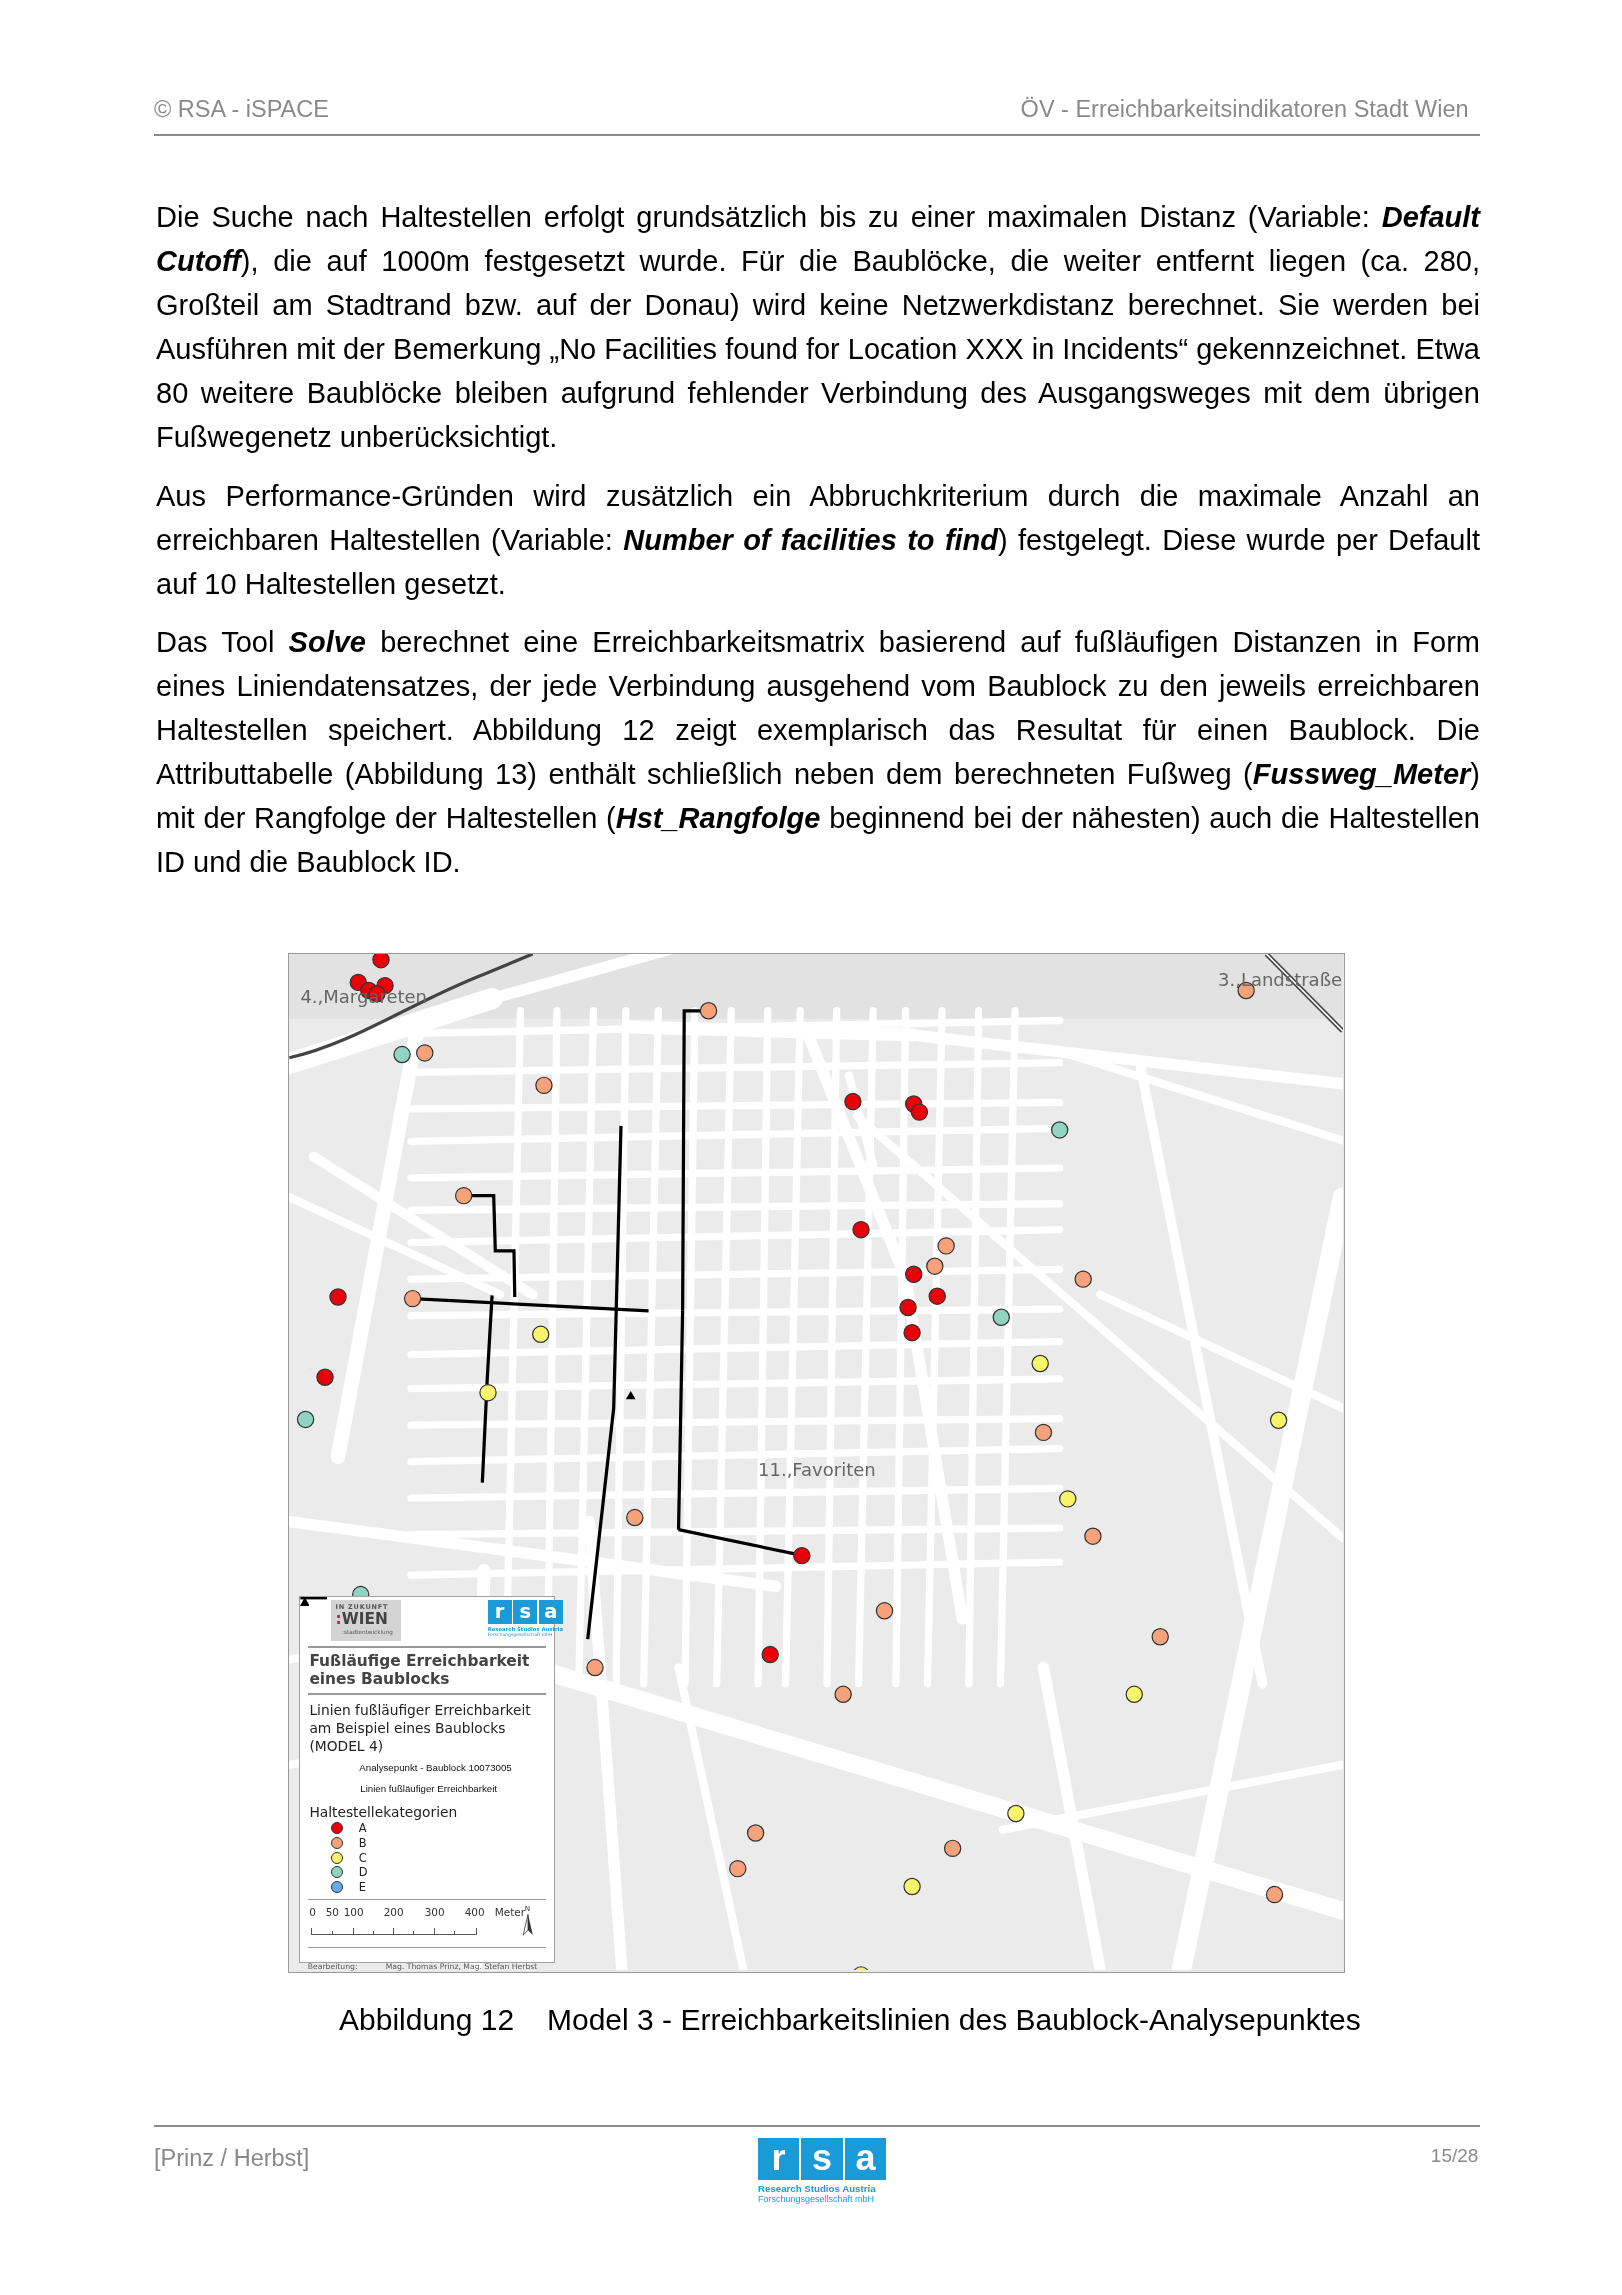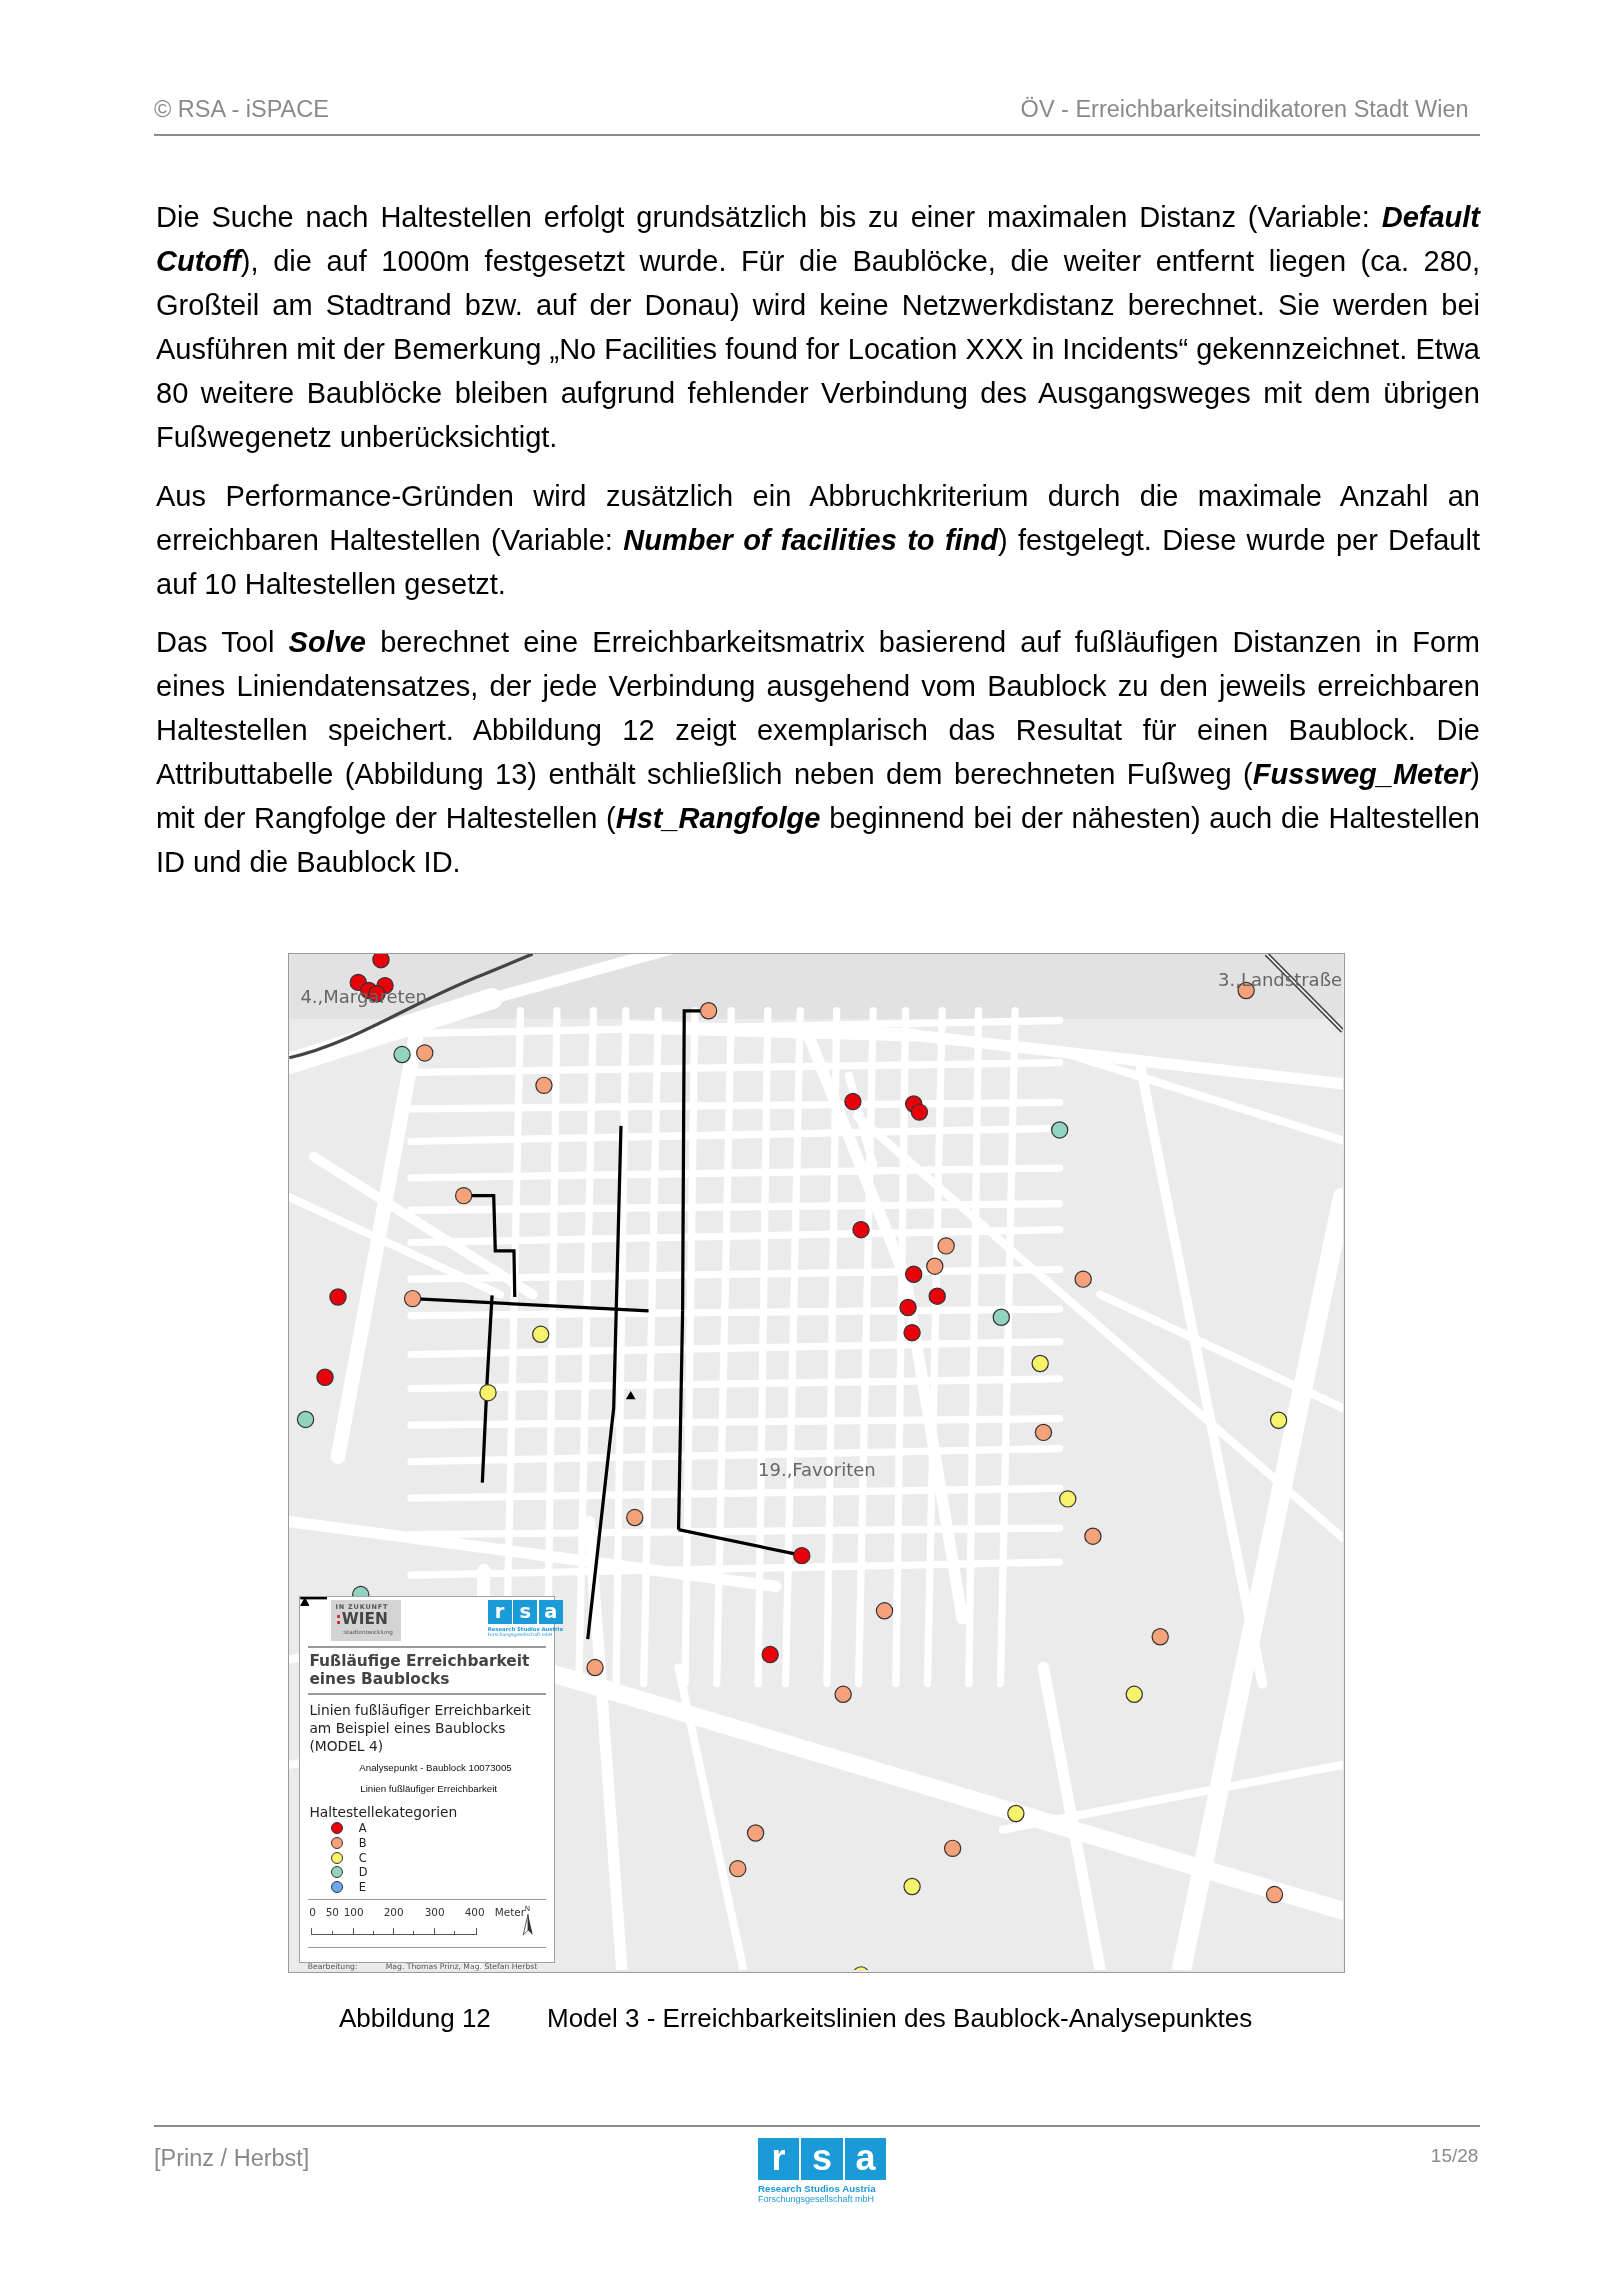--- a/index.html
+++ b/index.html
@@ -33,21 +33,21 @@
   .lg-cat{display:flex;align-items:center;height:14.6px;padding-left:31px;font-size:11.4px;color:#222;}
   .lg-cat .dot{width:12px;height:12px;border-radius:50%;border:0.8px solid #333;box-sizing:border-box;margin-right:16px;}
   .scale{position:relative;height:47px;margin:4.9px 8px 0 8px;border-top:1.6px solid #9a9a9a;}
   .scale .lbl{position:absolute;top:6.5px;font-size:10.5px;color:#333;}
   .scale .bar{position:absolute;left:3.2px;top:27.6px;width:165px;height:6.5px;border-left:0.8px solid #555;border-bottom:0.8px solid #555;}
   .scale .tick{position:absolute;bottom:0;width:0.8px;background:#555;}
   .north{position:absolute;right:9.7px;top:3.2px;width:16px;height:37px;}
   .credits{margin:0 8px;border-top:1.6px solid #9a9a9a;padding-top:14px;font-size:7.7px;color:#555;line-height:9.7px;}
   .credits .row{display:flex;}
   .credits .k{width:78px;}
-  .caption{position:absolute;top:2003px;left:339px;font-size:26px;}
+  .caption{position:absolute;top:2003px;left:339px;font-size:30px;}
   .caption .num{display:inline-block;width:208px;}
   .ftr{position:absolute;left:154px;right:142px;top:2125px;border-top:2.4px solid #8c8c8c;}
   .ftr .l{position:absolute;left:0;top:18px;color:#8a8a8a;font-size:23.5px;}
   .ftr .r{position:absolute;right:1.6px;top:18px;color:#8a8a8a;font-size:19px;}
   .rsa-f{position:absolute;left:604px;top:11.4px;width:128px;}
   .rsa-f .boxes{display:flex;gap:2.4px;}
   .rsa-f .boxes span{flex:1;height:42px;background:#1a9ad7;color:#fff;font-size:36px;text-align:center;line-height:39px;font-weight:bold;}
   .rsa-f .sub1{font-size:9.7px;color:#1a9ad7;font-weight:bold;margin-top:2.4px;white-space:nowrap;}
   .rsa-f .sub2{font-size:9px;color:#1a9ad7;white-space:nowrap;}
 </style>
@@ -184,21 +184,21 @@
       <circle cx="896" cy="1060" r="10" fill="#f7f36a" stroke="#333" stroke-width="1.5"></circle>
       <circle cx="818" cy="1103" r="10" fill="#f5a27a" stroke="#333" stroke-width="1.5"></circle>
       <circle cx="575" cy="1084" r="10" fill="#f5a27a" stroke="#333" stroke-width="1.5"></circle>
       <circle cx="553" cy="1128" r="10" fill="#f5a27a" stroke="#333" stroke-width="1.5"></circle>
       <circle cx="768" cy="1150" r="10" fill="#f7f36a" stroke="#333" stroke-width="1.5"></circle>
       <circle cx="705" cy="1259" r="10" fill="#f7f36a" stroke="#333" stroke-width="1.5"></circle>
       <circle cx="1215" cy="1160" r="10" fill="#f5a27a" stroke="#333" stroke-width="1.5"></circle>
     </svg>
   <span class="maplabel" style="left:11.4px;top:32px;">4.,Margareten</span>
   <span class="maplabel" style="left:929px;top:14.6px;">3.,Landstraße</span>
-  <span class="maplabel" style="left:469px;top:505px;">19.,Favoriten</span>
+  <span class="maplabel" style="left:469px;top:505px;">11.,Favoriten</span>
 
   <div class="legend">
     <div class="lg-logos">
       <div class="wien">
         <span class="t1">IN ZUKUNFT</span>
         <span class="t2"><span class="c">:</span><span>WIEN</span></span>
         <span class="t3">:stadtentwicklung</span>
       </div>
       <div class="rsa-s">
         <div class="boxes">

